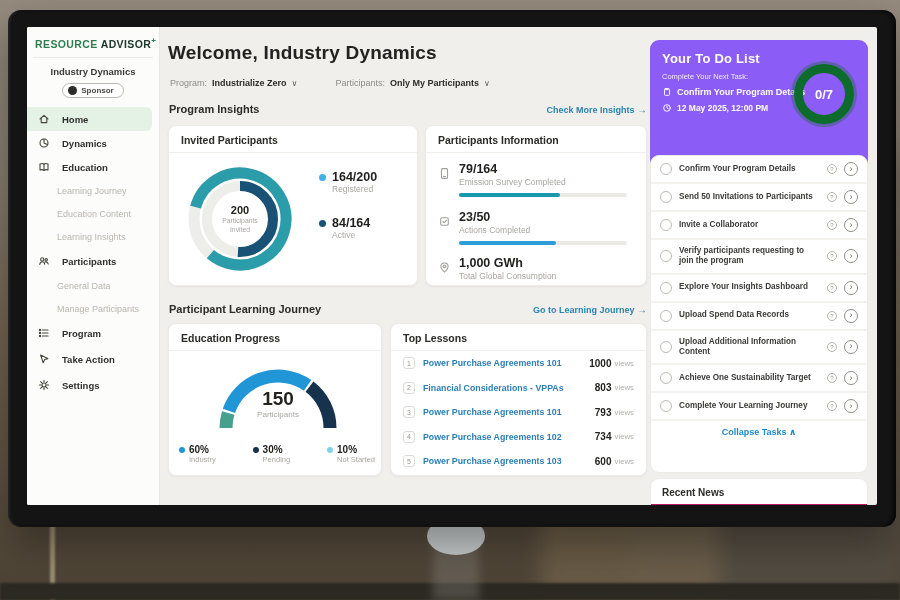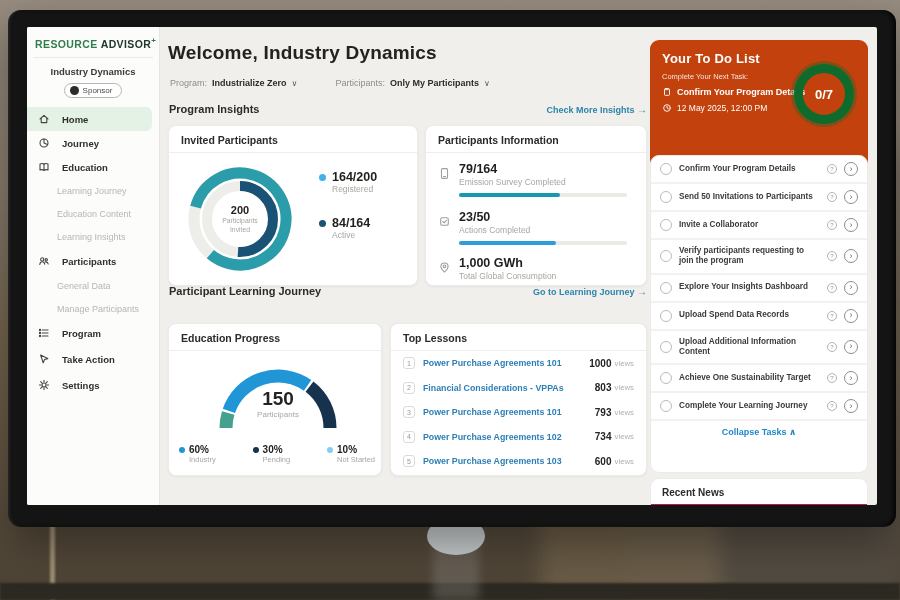--- a/index.html
+++ b/index.html
@@ -15,21 +15,21 @@
   .monitor { position:absolute; left:8px; top:10px; width:888px; height:517px; background:#141414; border-radius:13px; z-index:2;
              box-shadow:inset 2px 0 2px rgba(255,255,255,.08), inset -3px 0 4px rgba(0,0,0,.7), 0 18px 40px rgba(0,0,0,.35); }
   .screen { position:absolute; left:19px; top:17px; width:850px; height:478px; background:#f0efeb; border-radius:2px; overflow:hidden; }
 
   
   .sidebar { position:absolute; left:0; top:0; width:133px; height:478px; background:#fcfcfa; border-right:1px solid #e7e5e1; }
   .logo { padding:9px 0 0 8px; font-size:10.5px; font-weight:bold; letter-spacing:.4px; white-space:nowrap; }
   .logo .g { color:#2e7d4f; } .logo .d { color:#20372f; } .logo .plus { color:#2e7d4f; font-size:8px; vertical-align:super; }
   .side-div { margin:7px 6px 0 6px; border-top:1px solid #eceae6; }
   .org { text-align:center; margin-top:8px; font-size:9.5px; color:#3a3a38; font-weight:bold; }
-  .sponsor { display:flex; align-items:flex-start; gap:4px; width:max-content; margin:6px auto 0; border:1px solid #b9b7b3; border-radius:9px; padding:2px 9px 2px 5px; font-size:8px; color:#4a4a48; font-weight:normal; background:#fff; }
+  .sponsor { display:flex; align-items:flex-start; gap:4px; width:max-content; margin:6px auto 0; border:1px solid #b9b7b3; border-radius:9px; padding:2px 9px 2px 5px; font-size:8px; color:#4a4a48; font-weight:bold; background:#fff; }
   .sponsor-dot { width:9px; height:9px; border-radius:50%; background:#2c2c2a; }
   .nav { position:absolute; left:0; top:80px; width:133px; }
   .nav-item { display:flex; align-items:center; gap:12px; height:24px; padding-left:11px; font-size:9.5px; font-weight:bold; color:#2f2f2d; cursor:pointer; }
   .nav-item.main2 { height:26px; }
   .nav-item.sub { height:23px; padding-left:30px; font-weight:normal; font-size:9px; color:#b8b6b1; }
   .nav-item.active { background:#e4f2e6; border-radius:0 6px 6px 0; margin-right:8px; }
   .nicon { width:12px; height:12px; display:inline-flex; }
   .nicon svg { width:12px; height:12px; stroke:#45453f; fill:none; stroke-width:1.1; stroke-linecap:round; stroke-linejoin:round; }
 
   
@@ -74,25 +74,25 @@
   .gl-lab { font-size:7.5px; color:#a8a6a1; margin-left:10px; }
 
   
   .lesson { display:flex; align-items:center; height:24.5px; padding:0 12px; }
   .rank { width:12px; height:12px; border:1px solid #dcdad6; border-radius:3px; font-size:7px; color:#9a9894; display:flex; align-items:center; justify-content:center; margin-right:8px; }
   .ltitle { flex:1; font-size:8.8px; font-weight:bold; color:#2d7fb5; cursor:pointer; }
   .views { font-size:10px; font-weight:bold; color:#232321; }
   .views-suffix { font-size:7.8px; color:#b3b1ad; font-weight:normal; margin-left:3px; }
 
   
-  .todo-green { position:absolute; left:623px; top:13px; width:218px; height:132px; background:#c2410c; border-radius:9px; padding:11px 12px; color:#fff; }
+  .todo-green { position:absolute; left:623px; top:13px; width:218px; height:132px; background:#8b5cf6; border-radius:9px; padding:11px 12px; color:#fff; }
   .tg-title { font-size:13px; font-weight:bold; letter-spacing:.2px; }
   .tg-sub { font-size:7.5px; color:rgba(255,255,255,.85); margin-top:6px; }
   .tg-row { display:flex; align-items:center; gap:5px; margin-top:6px; font-size:9px; font-weight:bold; }
-  .tg-row.date { font-weight:normal; font-size:8.5px; }
+  .tg-row.date { font-weight:bold; font-size:8.5px; }
   .tg-row svg { width:10px; height:10px; stroke:#fff; fill:none; stroke-width:1.1; stroke-linecap:round; }
   .tg-ring { position:absolute; right:14px; top:24px; width:60px; height:60px; border-radius:50%; border:9px solid #0d6b2c; display:flex; align-items:center; justify-content:center; font-size:13px; font-weight:bold; box-shadow:0 0 0 3px rgba(13,107,44,.35); }
   .tasks-card { position:absolute; left:623px; top:128px; width:218px; height:318px; background:#fff; border:1px solid #ecebe7; border-radius:9px; overflow:hidden; }
   .task { display:flex; align-items:center; gap:7px; padding:6px 9px; border-bottom:2px solid #f3f2ee; cursor:pointer; }
   .chk { width:12px; height:12px; min-width:12px; border:1.4px solid #bdbbb6; border-radius:50%; background:#fff; }
   .task-lab { flex:1; font-size:8.2px; font-weight:bold; color:#3a3a38; line-height:1.25; max-width:146px; }
   .help { width:10px; height:10px; min-width:10px; border:1px solid #b5b3ae; border-radius:50%; font-size:6px; color:#9a9894; display:flex; align-items:center; justify-content:center; }
   .chev-btn { width:14px; height:14px; min-width:14px; border:1.3px solid #8f8d88; border-radius:50%; display:flex; align-items:center; justify-content:center; font-size:9px; color:#6a6a66; padding-bottom:1px; }
   .collapse { text-align:center; padding:6px 0; font-size:9px; font-weight:bold; color:#2088c8; cursor:pointer; }
   .news-card { position:absolute; left:623px; top:451px; width:218px; height:46px; background:#fff; border:1px solid #ecebe7; border-radius:9px 9px 0 0; }
@@ -134,21 +134,21 @@
               </span>
             <span>Home</span>
           </div>
           <div class="nav-item">
             <span class="nicon">
                 <svg viewBox="0 0 12 12">
                   <circle cx="6" cy="6" r="4"></circle>
                   <path d="M6 2 V6 L9.3 7.6"></path>
                 </svg>
               </span>
-            <span>Journey</span>
+            <span>Dynamics</span>
           </div>
           <div class="nav-item">
             <span class="nicon">
                 <svg viewBox="0 0 12 12">
                   <path d="M2 3 C4 2.2 5.2 2.4 6 3.2 C6.8 2.4 8 2.2 10 3 V9 C8 8.4 6.8 8.6 6 9.4 C5.2 8.6 4 8.4 2 9 Z"></path>
                   <path d="M6 3.2 V9.4"></path>
                 </svg>
               </span>
             <span>Education</span>
           </div>
@@ -297,21 +297,21 @@
                 <path d="M6 1.8 C8 1.8 9.3 3.2 9.3 5 C9.3 7 6 10.2 6 10.2 C6 10.2 2.7 7 2.7 5 C2.7 3.2 4 1.8 6 1.8 Z"></path>
                 <circle cx="6" cy="4.9" r="1.2"></circle>
               </svg></span>
           <span>
             <div class="stat-val">1,000 GWh</div>
             <div class="stat-lab">Total Global Consumption</div>
           </span>
         </div>
       </div>
 
-      <div class="sec-head" style="top:258px;align-items:flex-end;">
+      <div class="sec-head" style="top:276px;align-items:flex-end;">
         <span class="sec-title">Participant Learning Journey</span>
         <span class="sec-link"><span>Go to Learning Journey</span> <span class="arrow">→</span></span>
       </div>
 
       <div class="card" style="left:141px; top:296px; width:214px; height:153px;">
         <div class="card-title">Education Progress</div>
         <div class="gauge-wrap">
           <svg id="gauge" width="150" height="88" viewBox="0 0 150 88">
             <path class="seg" fill="none" stroke-width="13" d="M 23.0 74.0 A 52 52 0 0 1 25.2 59.0" stroke="#45a18e"></path>
             <path class="seg" fill="none" stroke-width="13" d="M 25.9 56.9 A 52 52 0 0 1 104.6 31.3" stroke="#2196d6"></path>

